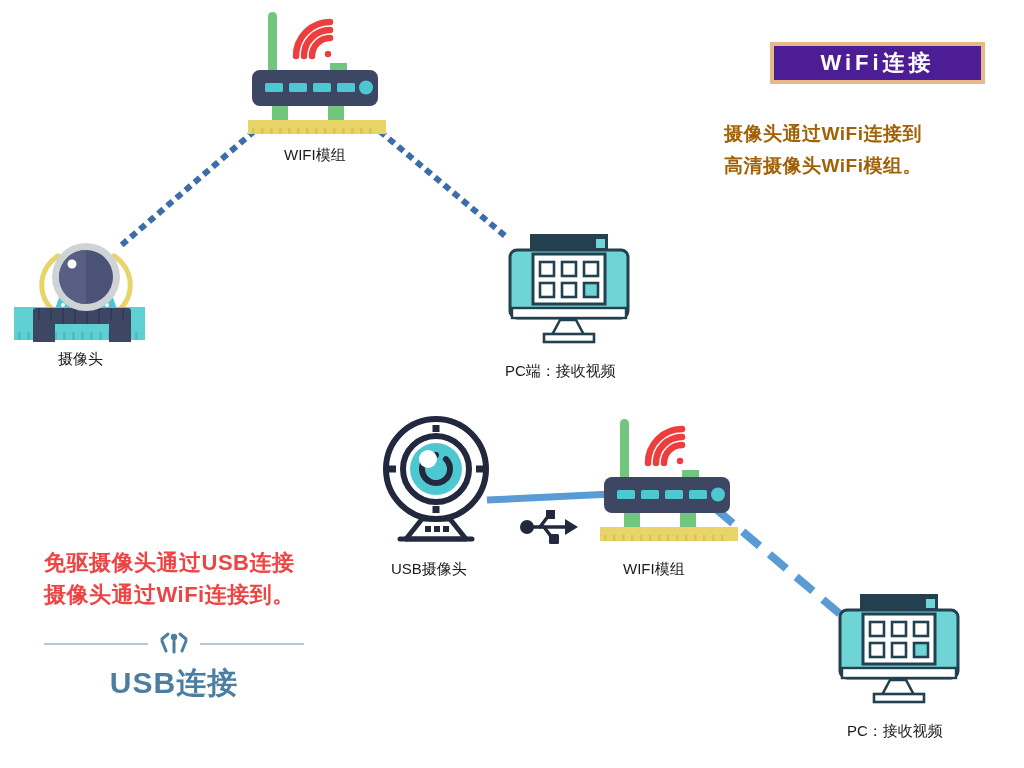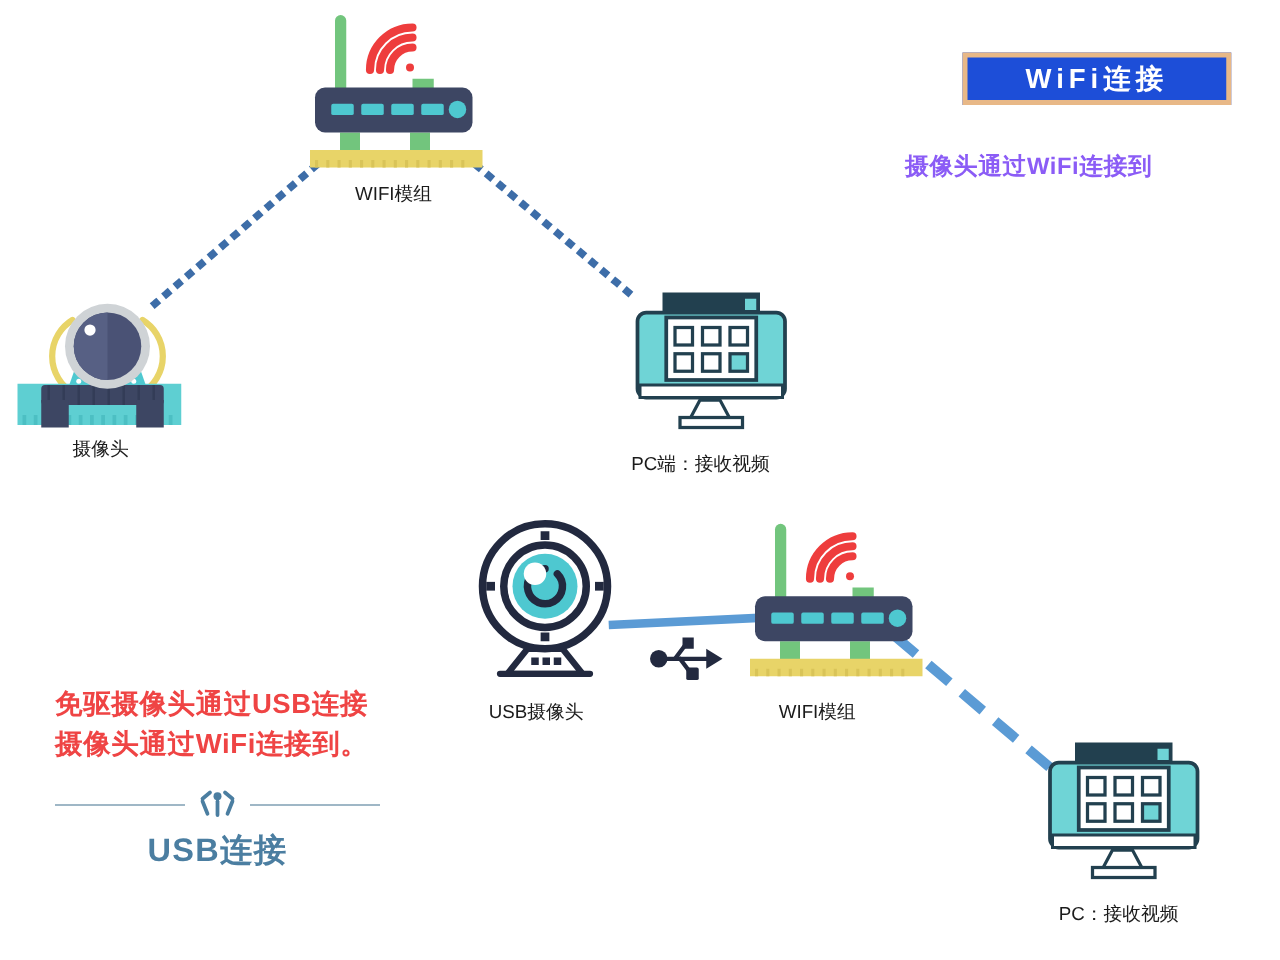--- a/index.html
+++ b/index.html
@@ -24,36 +24,36 @@
   .abs { position: absolute; }
 
   
   .badge {
     position: absolute;
     left: 770px;
     top: 42px;
     width: 215px;
     height: 42px;
     box-sizing: border-box;
-    background: #1d4ed8;
+    background: #4c1d95;
     border: 4px solid #e8b887;
     display: flex;
     align-items: center;
     justify-content: center;
     letter-spacing: 4px;
     color: #ffffff;
     font-size: 22px;
     font-weight: bold;
   }
   .para-right {
     position: absolute;
     left: 724px;
     top: 118px;
     width: 270px;
-    color: #8b5cf6;
+    color: #a16207;
     font-size: 19px;
     font-weight: bold;
     line-height: 32px;
     letter-spacing: 0.5px;
   }
   .para-left {
     position: absolute;
     left: 44px;
     top: 547px;
     width: 300px;
@@ -63,21 +63,21 @@
     line-height: 32px;
     letter-spacing: 0.5px;
   }
   .usb-title {
     position: absolute;
     left: 44px;
     top: 663px;
     width: 260px;
     text-align: center;
     color: #4b7ea1;
-    font-size: 26px;
+    font-size: 30px;
     font-weight: bold;
     letter-spacing: 1px;
   }
   .divider {
     position: absolute;
     left: 44px;
     top: 630px;
     width: 260px;
     height: 26px;
   }
@@ -108,20 +108,21 @@
 
     <line x1="716" y1="509" x2="840" y2="614" stroke="#5b9bd5" stroke-width="8" stroke-linecap="butt" stroke-dasharray="22 13"></line>
   </svg>
 
   <div class="badge">
     <span>WiFi连接</span>
   </div>
 
   <div class="para-right">
     <div>摄像头通过WiFi连接到</div>
+    <div>高清摄像头WiFi模组。</div>
   </div>
 
   <div class="abs" style="left:14px;top:222px;">
     <svg width="130" height="125" viewBox="0 0 130 125">
 
       <path d="M44 34 A34 34 0 0 0 44 92" fill="none" stroke="#e8d468" stroke-width="5" stroke-linecap="round"></path>
       <path d="M100 34 A34 34 0 0 1 100 92" fill="none" stroke="#e8d468" stroke-width="5" stroke-linecap="round"></path>
 
       <rect x="0" y="85" width="131" height="33" fill="#5ecfd2"></rect>
 

